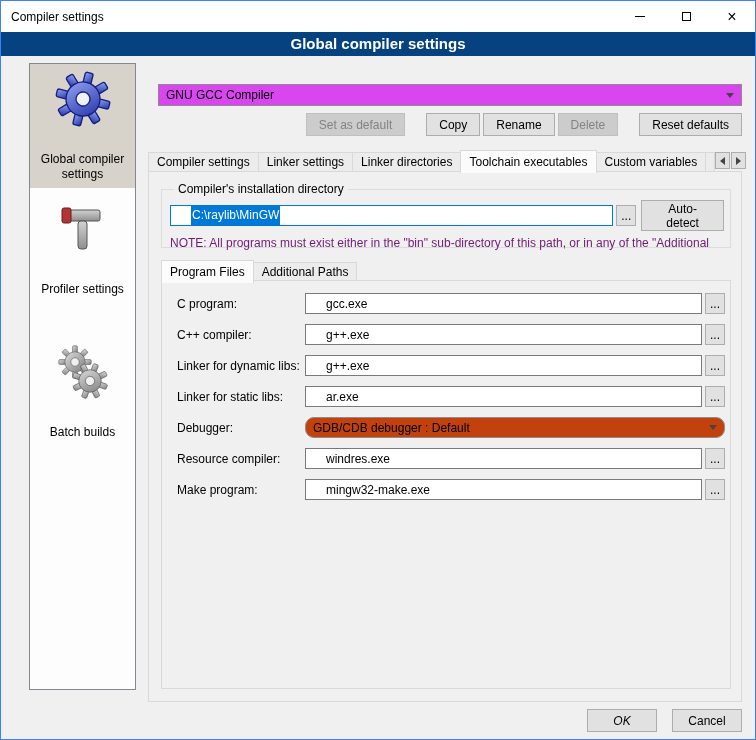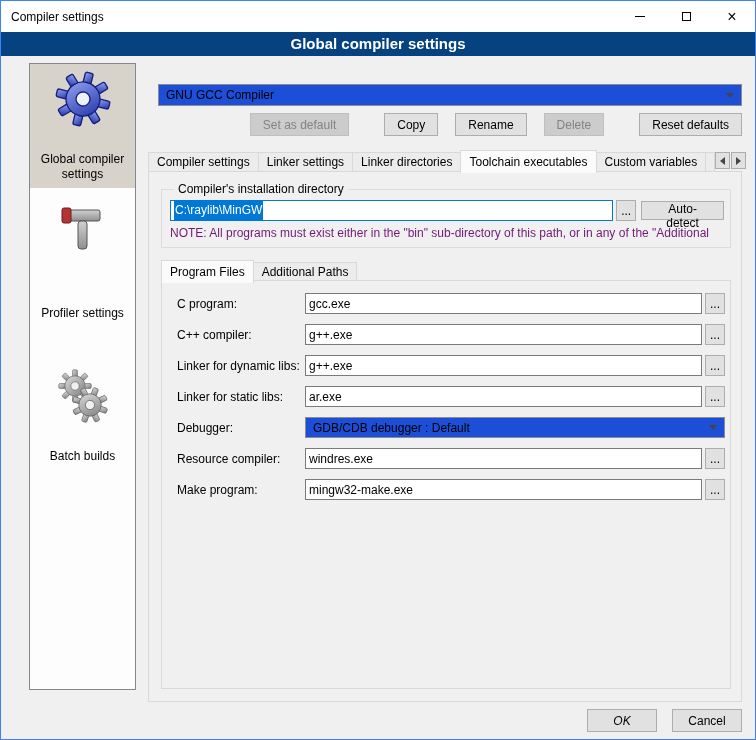--- a/index.html
+++ b/index.html
@@ -21,38 +21,38 @@
 
   
   .header-band { position: absolute; left: 0; top: 31px; width: 100%; height: 24px; background: #05427f; color: #fff; text-align: center; font-weight: bold; font-size: 15px; line-height: 24px; }
 
   
   .sidebar { position: absolute; left: 28px; top: 62px; width: 107px; height: 627px; background: #fdfdfd; border: 1px solid #828790; overflow: hidden; }
   .side-item { display: flex; flex-direction: column; align-items: center; padding: 6px 2px 6px; }
   .side-item.selected { background: #d7d3cb; }
   .side-item .icon-box { width: 58px; height: 58px; }
   .side-label { margin-top: 24px; text-align: center; line-height: 1.25; }
-  .side-item-2 { margin-top: 6px; gap: 24px; }
+  .side-item-2 { margin-top: 6px; }
   .side-item-3 { margin-top: 34px; }
 
   
   .btn { background: #e1e1e1; border: 1px solid #adadad; font-family: inherit; font-size: 12px; height: 23px; padding: 0 12px; color: #000; }
   .btn.disabled { background: #cccccc; border-color: #bfbfbf; color: #838383; }
   .small-btn { height: 21px; padding: 0; }
-  .textbox { background: #fff; border: 1px solid #7a7a7a; height: 21px; line-height: 19px; padding: 0 3px; font-family: inherit; font-size: 12px; overflow: hidden; white-space: nowrap; }
+  .textbox { background: #fff; border: 1px solid #7a7a7a; height: 21px; line-height: 19px; padding: 0 20px; font-family: inherit; font-size: 12px; overflow: hidden; white-space: nowrap; }
   .textbox.focused { border-color: #0078d7; }
   .sel-text { display: inline-block; background: #0078d7; color: #fff; padding: 0 1px; }
-  .combo { background: #1d4ed8; border: 1px solid #8c8c8c; display: flex; align-items: center; padding: 0 7px; }
-  .combo.gray { background: #1d4ed8; }
+  .combo { background: #d946ef; border: 1px solid #8c8c8c; display: flex; align-items: center; padding: 0 7px; }
+  .combo.gray { background: #c2410c; border-radius: 9px; }
   .combo .arrow-down { margin-left: auto; width: 0; height: 0; border-left: 4px solid transparent; border-right: 4px solid transparent; border-top: 5px solid #444; }
 
   
   .sel-label { position: absolute; left: 157px; top: 65px; margin-top: 16px; }
   .sel-combo { position: absolute; left: 157px; top: 83px; width: 584px; height: 22px; }
-  .btn-row { position: absolute; left: 147px; top: 112px; width: 594px; display: flex; justify-content: flex-end; gap: 14px; }
+  .btn-row { position: absolute; left: 147px; top: 112px; width: 594px; display: flex; justify-content: flex-end; }
   .btn-row .btn { margin-left: 3px; }
   .btn-row .gap-left { margin-left: 21px; }
 
   
   .tabstrip { position: absolute; left: 147px; top: 148px; width: 594px; height: 23px; display: flex; align-items: flex-end; }
   .tab { height: 20px; line-height: 19px; padding: 0 8px; background: #ececec; border: 1px solid #d9d9d9; border-bottom: none; margin-right: -1px; white-space: nowrap; }
   .tab.active { height: 23px; line-height: 22px; background: #fbfbfb; position: relative; z-index: 3; margin-bottom: -1px; }
   .tab.clipped { width: 37px; overflow: hidden; padding-right: 0; }
   .tab-arrows { margin-left: auto; margin-bottom: 3px; display: flex; }
   .arrow-btn { width: 15px; height: 17px; background: #e1e1e1; border: 1px solid #adadad; display: flex; align-items: center; justify-content: center; margin-left: 1px; padding: 0; }
@@ -60,21 +60,21 @@
   .tri-right { width: 0; height: 0; border-top: 4px solid transparent; border-bottom: 4px solid transparent; border-left: 5px solid #444; }
 
   
   .tabpage { position: absolute; left: 147px; top: 170px; width: 594px; height: 531px; background: #f0f0f0; border: 1px solid #d9d9d9; }
 
   .groupbox { position: absolute; left: 12px; top: 10px; width: 570px; height: 66px; border: 1px solid #dcdcdc; padding: 2px 6px 0 8px; }
   .groupbox legend { padding: 0 4px; margin-left: 4px; }
   .dir-row { display: flex; align-items: center; margin-top: 2px; }
   .dir-input { width: 447px; }
   .dir-row .small-btn { width: 20px; margin-left: 3px; }
-  .autodetect-btn { height: 19px; padding: 0 10px; margin-left: 5px; }
+  .autodetect-btn { height: 31px; padding: 0 10px; margin-left: 5px; }
   .note-text { margin-top: 5px; color: #701a75; white-space: nowrap; overflow: hidden; }
 
   .subtabstrip { position: absolute; left: 12px; top: 88px; display: flex; align-items: flex-end; height: 22px; justify-content: flex-end; }
   .subpanel { position: absolute; left: 12px; top: 108px; width: 570px; height: 409px; background: #f0f0f0; border: 1px solid #d9d9d9; padding-top: 12px; }
 
   .field-row { display: flex; align-items: center; height: 21px; margin: 0 7px 10px 15px; }
   .field-label { width: 128px; flex: none; }
   .field-input { width: 397px; flex: none; }
   .field-row .small-btn { width: 20px; margin-left: 3px; flex: none; }
   .field-combo { width: 420px; height: 21px; flex: none; }

